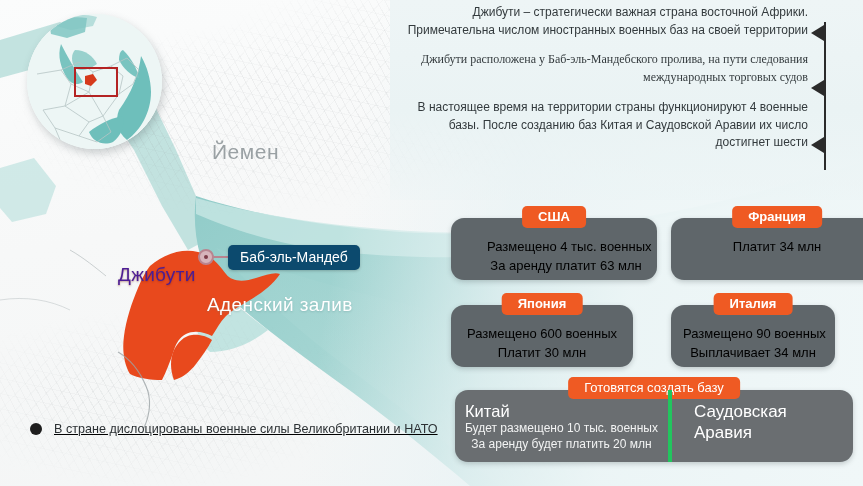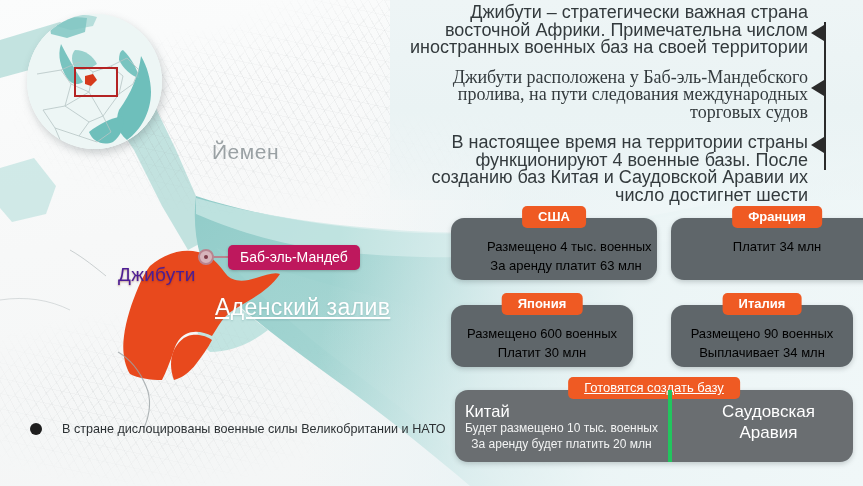--- a/index.html
+++ b/index.html
@@ -39,35 +39,35 @@
     background:#f0f8f8;box-shadow:2px 4px 9px rgba(80,90,95,.28);overflow:hidden;}
   .inset .iland{position:absolute;inset:0;background:#eef6f5;}
   .inset svg{position:absolute;inset:0;}
 
   
   .djibouti{position:absolute;left:120px;top:240px;}
   .lbl{position:absolute;white-space:nowrap;}
   .lbl-yemen{left:212px;top:140px;font-size:21px;color:#9aa1a4;letter-spacing:.5px;}
   .lbl-djibouti{left:118px;top:264px;font-size:19px;color:#4c1d95;letter-spacing:.3px;
       text-shadow:0 1px 2px rgba(120,40,15,.45);}
-  .lbl-aden{left:215px;top:294px;font-size:23px;color:#ffffff;letter-spacing:.4px;
-      text-shadow:0 1px 2px rgba(90,140,140,.35);text-decoration:underline;}
+  .lbl-aden{left:207px;top:294px;font-size:19px;color:#ffffff;letter-spacing:.4px;
+      text-shadow:0 1px 2px rgba(90,140,140,.35);}
 
   
   .bab-dot{position:absolute;left:198px;top:249px;width:16px;height:16px;border-radius:50%;
      background:#d7b4bb;border:2px solid #b9848f;box-sizing:border-box;}
   .bab-dot:after{content:"";position:absolute;left:4px;top:4px;width:4px;height:4px;border-radius:50%;background:#7d3b47;}
   .bab-line{position:absolute;left:213px;top:256px;width:22px;height:2px;background:#b9848f;}
-  .bab-badge{position:absolute;left:228px;top:245px;background:#be185d;color:#fff;
+  .bab-badge{position:absolute;left:228px;top:245px;background:#0c4a6e;color:#fff;
      font-size:14px;padding:4px 12px 5px;border-radius:5px;white-space:nowrap;
      box-shadow:0 1px 3px rgba(0,0,0,.22);}
 
   
   .textpanel{position:absolute;left:398px;top:4px;width:410px;}
-  .para{text-align:right;color:#333a3d;font-size:18px;line-height:17.5px;margin:0 0 12px 0;}
+  .para{text-align:right;color:#333a3d;font-size:12px;line-height:17.5px;margin:0 0 12px 0;}
   .para:nth-child(2){margin-bottom:13px;font-family:Liberation Serif, serif;}
   .axis{position:absolute;left:824px;top:22px;width:2px;height:148px;background:#2b2b2b;}
   .arrow{position:absolute;width:0;height:0;border-top:8px solid transparent;
      border-bottom:8px solid transparent;border-right:13px solid #2b2b2b;}
   .arr1{left:811px;top:25px;}
   .arr2{left:811px;top:80px;}
   .arr3{left:811px;top:137px;}
 
   
   .card{position:absolute;background:#5f666a;border-radius:13px;
@@ -75,38 +75,38 @@
   .card .ribbon{position:absolute;top:-12px;left:50%;transform:translateX(-50%);
      background:#ef5a23;color:#fff;font-size:13px;font-weight:bold;padding:3px 16px 4px;
      border-radius:5px;white-space:nowrap;}
   .card .body{padding:19px 12px 12px;text-align:center;color:#000000;
      font-size:13px;line-height:19px;}
   .card .body div{white-space:nowrap;}
 
   #card-usa{left:451px;top:218px;width:182px;height:62px;padding-left:24px;}
   #card-france{left:671px;top:218px;width:212px;height:62px;}
   #card-japan{left:451px;top:305px;width:182px;height:62px;}
-  #card-italy{left:671px;top:305px;width:182px;height:62px;}
+  #card-italy{left:671px;top:305px;width:164px;height:62px;}
 
   
   #future{position:absolute;left:455px;top:390px;width:398px;height:72px;
      background:#6a6e71;border-radius:13px;box-shadow:0 2px 5px rgba(60,70,75,.25);}
   #future .ribbon{position:absolute;top:-13px;left:50%;transform:translateX(-50%);
-     background:#ef5a23;color:#fff;font-size:13px;padding:3px 16px 4px;border-radius:5px;white-space:nowrap;text-decoration:underline;}
+     background:#ef5a23;color:#fff;font-size:13px;padding:3px 16px 4px;border-radius:5px;white-space:nowrap;}
   .fgrid{display:flex;height:100%;}
   .fcol{flex:1;padding:11px 10px 0;position:relative;}
   .fcol.left{text-align:center;border-right:4px solid #22c55e;}
-  .fcol.right{padding-left:22px;text-align:center;}
+  .fcol.right{padding-left:22px;}
   .fname{color:#fff;font-size:17px;line-height:20px;}
   .fname.big{font-size:16.5px;text-align:left;}
   .fdet{color:#f2f3f3;font-size:12px;line-height:15.5px;white-space:nowrap;}
   .fsaudi{color:#fff;font-size:17px;line-height:21px;}
 
   
-  .legend{position:absolute;left:30px;top:422px;display:flex;align-items:center;gap:20px;}
+  .legend{position:absolute;left:30px;top:422px;display:flex;align-items:center;gap:12px;text-decoration:underline;}
   .legend .bullet{width:12px;height:12px;border-radius:50%;background:#1e1e1e;flex:none;}
   .legend .ltext{font-size:12.6px;color:#2c3134;white-space:nowrap;}
 </style>
 </head>
 <body>
 
 <div id="stage">
 
   <div class="map-layer">
     <div class="land-base"></div>

